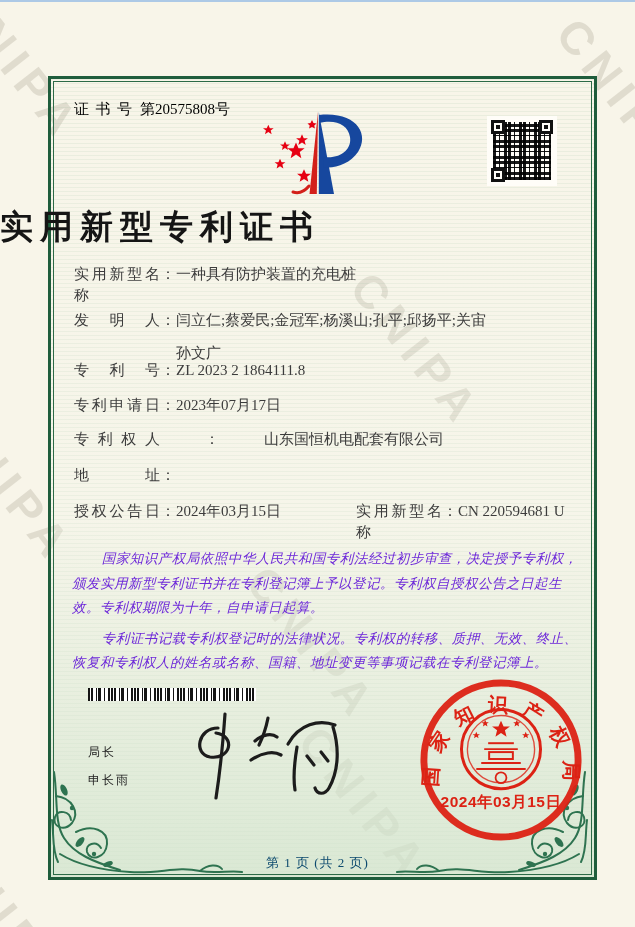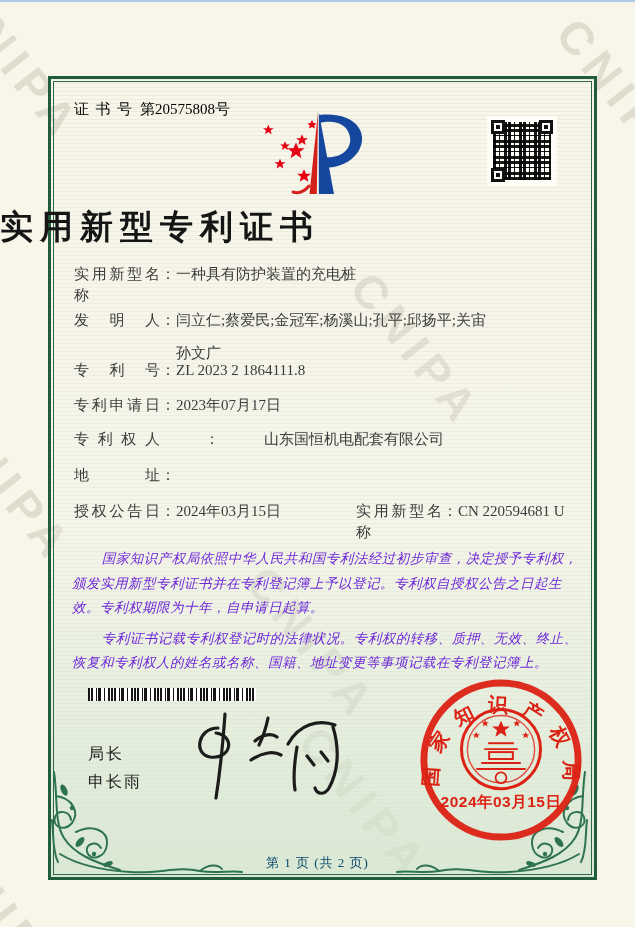--- a/index.html
+++ b/index.html
@@ -61,21 +61,21 @@
   .paras p{margin:0 0 6px 0;text-indent:2.2em;}
   
   .barcode{
     position:absolute;z-index:4;left:88px;top:688px;width:168px;height:13px;
     background:repeating-linear-gradient(90deg,
       #141414 0 2px,#fff 2px 3px,#141414 3px 5px,#fff 5px 8px,
       #141414 8px 9px,#fff 9px 10px,#141414 10px 13px,#fff 13px 16px,
       #141414 16px 17px,#fff 17px 20px,#141414 20px 22px,#fff 22px 23px);
   }
   .signer{position:absolute;z-index:4;left:88px;font-family:"Liberation Sans","DejaVu Sans",sans-serif;
-    font-size:16px;color:#222;letter-spacing:2px;}
+    font-size:12px;color:#222;letter-spacing:2px;}
   .signer.t1{top:744px;} .signer.t2{top:772px;}
   .signature{position:absolute;z-index:4;left:185px;top:710px;}
   
   .seal{position:absolute;z-index:5;left:417px;top:676px;width:168px;height:168px;}
   .seal-date{
     position:absolute;left:4px;top:116px;width:160px;text-align:center;
     font-family:"Liberation Sans","DejaVu Sans",sans-serif;
     font-size:15.5px;font-weight:bold;color:#dc2214;letter-spacing:0.5px;
   }
   

